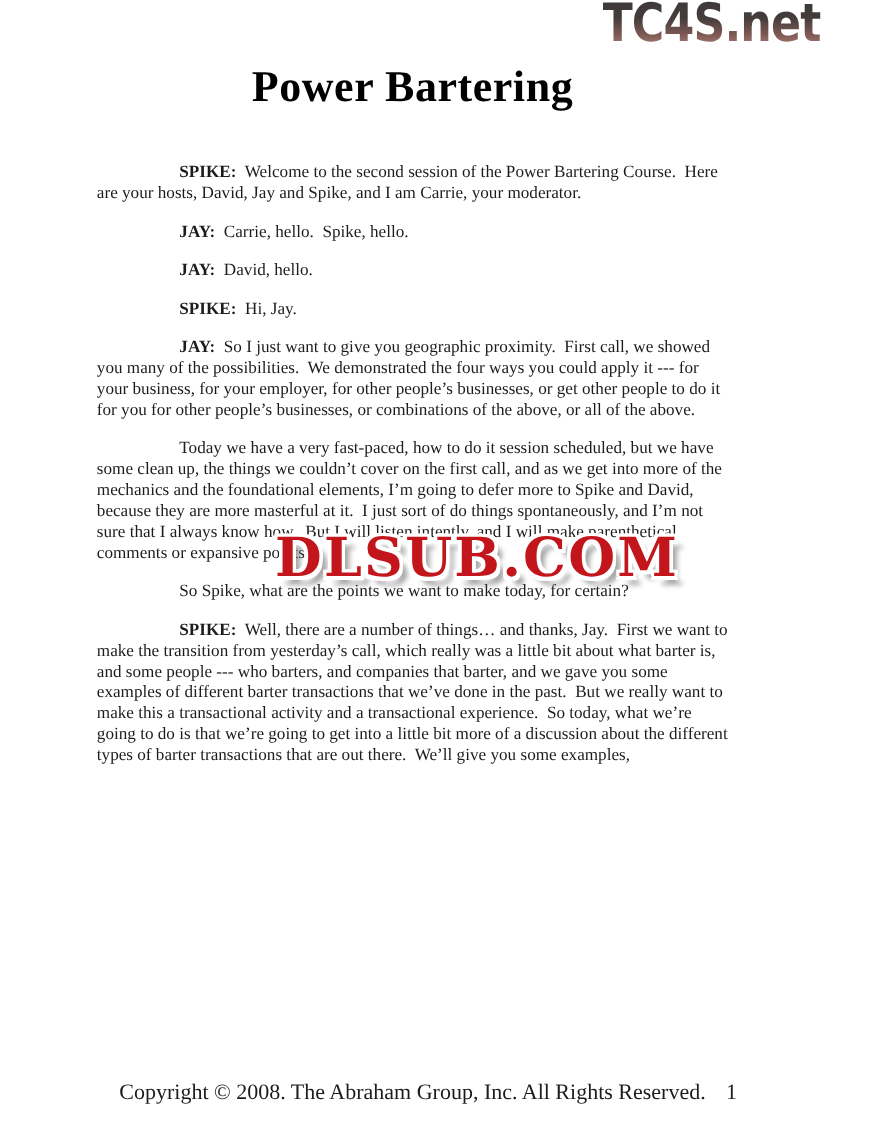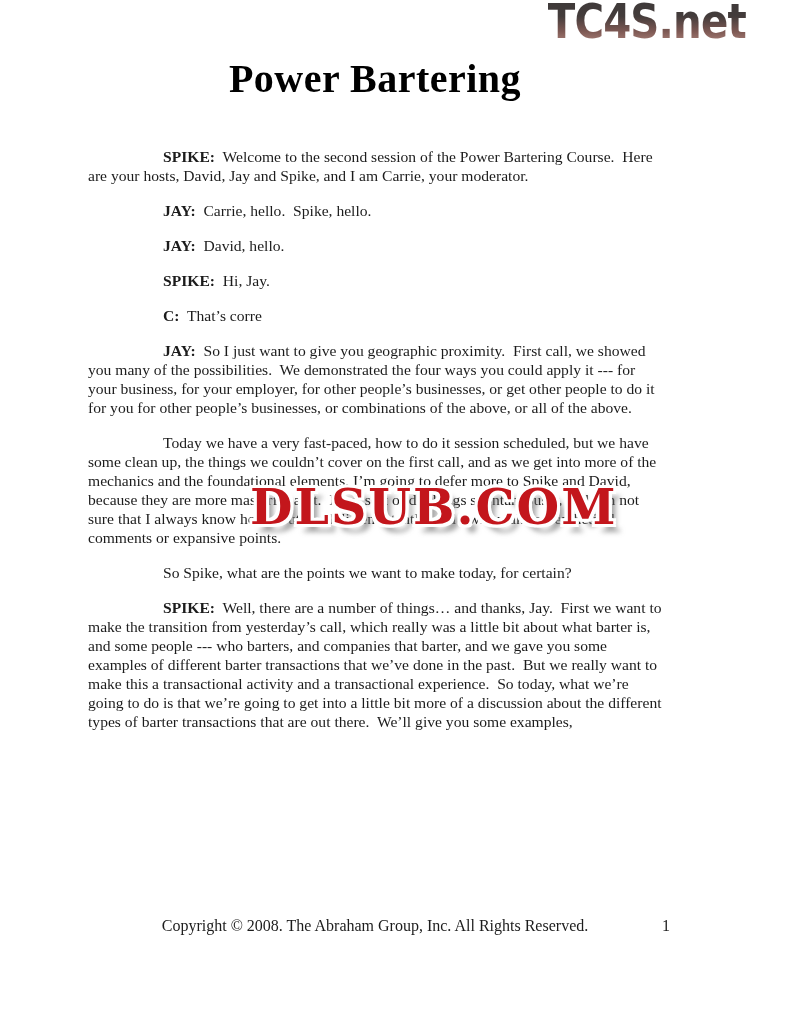--- a/index.html
+++ b/index.html
@@ -26,22 +26,22 @@
     font-size:15.6px;
     line-height:19px;
     text-indent:75px;
     white-space:pre-wrap;
     text-align:left;
   }
   .para strong{font-weight:bold;}
 
   
   footer{
-    position:absolute;left:88px;right:88px;top:916px;
-    font-size:16px;line-height:19px;color:#1c1c1c;
+    position:absolute;left:88px;right:88px;top:984px;
+    font-size:20px;line-height:19px;color:#1c1c1c;
   }
   .copyright{text-align:center;}
   .pagenum{position:absolute;right:-8px;top:0;}
 
   
   .wm-tc4s{
     position:absolute;top:-3px;right:4px;
     font-family:"DejaVu Sans","Liberation Sans",sans-serif;
     font-weight:bold;font-size:48px;line-height:1;
     letter-spacing:-1px;
@@ -91,21 +91,20 @@
 
   <header>
     <h1 class="doc-title">Power Bartering</h1>
   </header>
 
   <main class="transcript" id="transcript">
       <p class="para"><strong>SPIKE:</strong><span>  Welcome to the second session of the Power Bartering Course.  Here are your hosts, David, Jay and Spike, and I am Carrie, your moderator.</span></p>
       <p class="para"><strong>JAY:</strong><span>  Carrie, hello.  Spike, hello.</span></p>
       <p class="para"><strong>JAY:</strong><span>  David, hello.</span></p>
       <p class="para"><strong>SPIKE:</strong><span>  Hi, Jay.</span></p>
-      <p class="para"><strong>C:</strong><span>  That’s corre</span></p>
       <p class="para"><strong>JAY:</strong><span>  So I just want to give you geographic proximity.  First call, we showed you many of the possibilities.  We demonstrated the four ways you could apply it --- for your business, for your employer, for other people’s businesses, or get other people to do it for you for other people’s businesses, or combinations of the above, or all of the above.</span></p>
       <p class="para"><span>Today we have a very fast-paced, how to do it session scheduled, but we have some clean up, the things we couldn’t cover on the first call, and as we get into more of the mechanics and the foundational elements, I’m going to defer more to Spike and David, because they are more masterful at it.  I just sort of do things spontaneously, and I’m not sure that I always know how.  But I will listen intently, and I will make parenthetical comments or expansive points.</span></p>
       <p class="para"><span>So Spike, what are the points we want to make today, for certain?</span></p>
       <p class="para"><strong>SPIKE:</strong><span>  Well, there are a number of things… and thanks, Jay.  First we want to make the transition from yesterday’s call, which really was a little bit about what barter is, and some people --- who barters, and companies that barter, and we gave you some examples of different barter transactions that we’ve done in the past.  But we really want to make this a transactional activity and a transactional experience.  So today, what we’re going to do is that we’re going to get into a little bit more of a discussion about the different types of barter transactions that are out there.  We’ll give you some examples,</span></p>
     </main>
 
   <div class="wm-dlsub">DLSUB.COM</div>
 
   <footer>
     <div class="copyright">Copyright © 2008. The Abraham Group, Inc. All Rights Reserved.</div>

